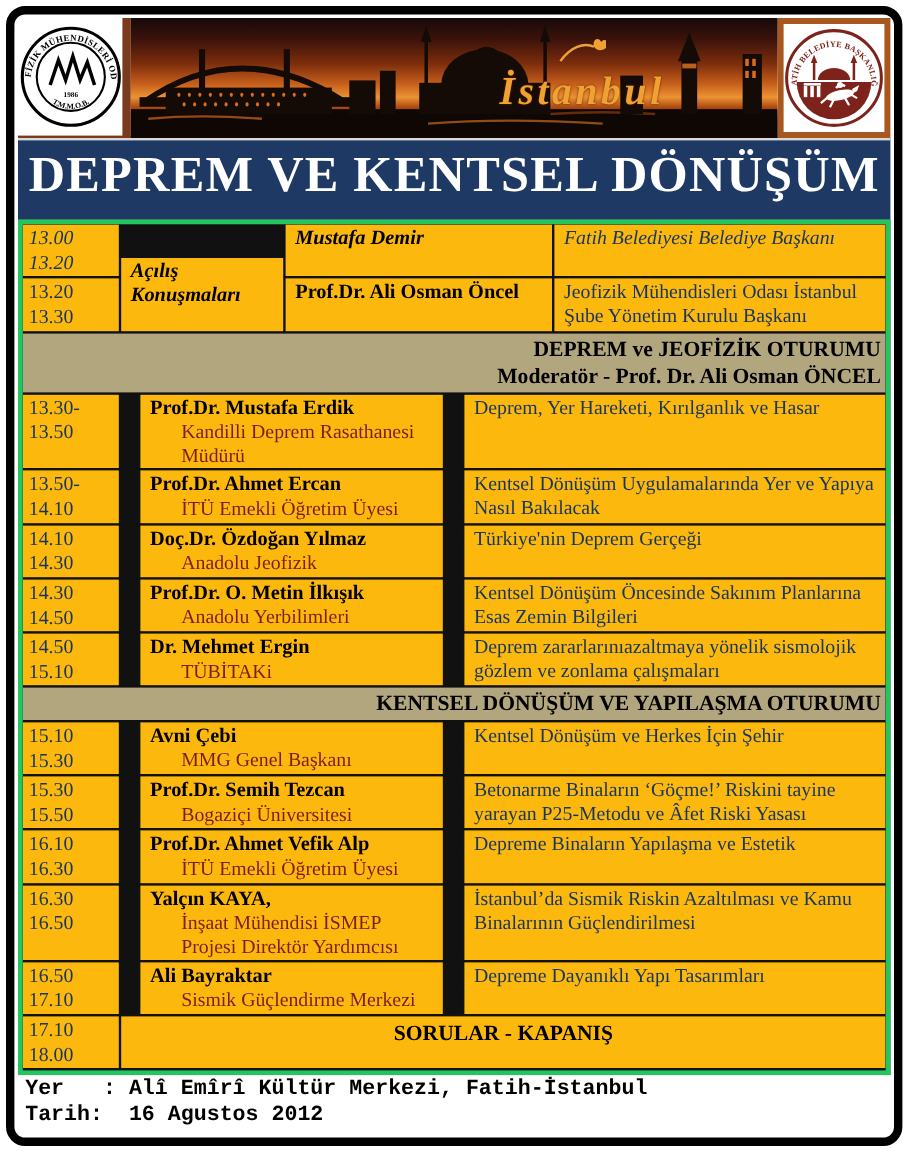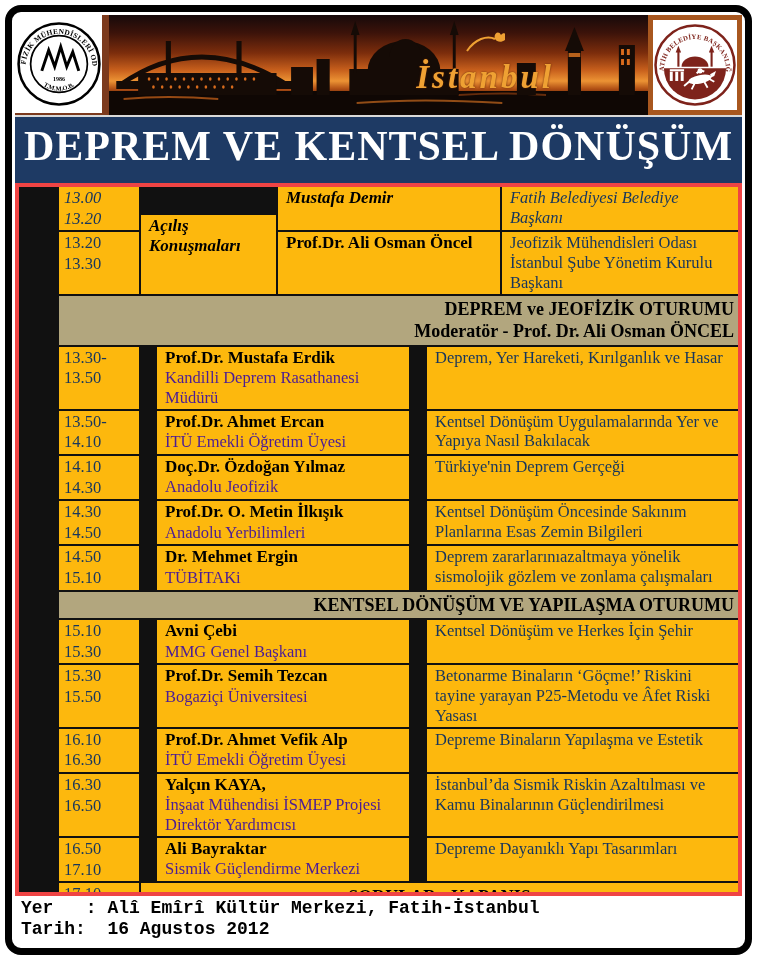--- a/index.html
+++ b/index.html
@@ -53,38 +53,37 @@
     background: #1e3a64;
     border-top: 2px solid #d9d9d9;
     color: #fff; text-align: center;
     font-size: 42px; font-weight: bold; letter-spacing: 1px;
     padding-top: 5px;
   }
 
   
   .sched {
     flex: 1 1 auto;
-    border: 4px solid #ef4444;
+    border: 4px solid #22c55e;
     background: #111;
     display: flex; flex-direction: column; gap: 2px;
     overflow: hidden;
-    padding-left: 40px;
   }
   .cell { background: #fdb80d; padding: 1px 8px; color: #17365d; font-size: 16.5px; line-height: 1.2; }
   .grid-open {
     display: grid; grid-template-columns: 80px 135px 222px 1fr;
     gap: 2px; background: #111;
   }
   .grid-row { display: grid; grid-template-columns: 80px 252px 1fr; gap: 18px; background: #111; }
   .grid-close { display: grid; grid-template-columns: 80px 1fr; gap: 2px; background: #111; }
 
   .time-cell { padding-left: 5px; min-height: 40px; }
   .time-cell div { line-height: 1.25; }
   .name { color: #000; font-weight: bold; font-size: 17px; }
-  .affil { color: #4c1d95; }
+  .affil { color: #7f1d1d; margin-left: 26px; }
   .topic-cell { min-height: 40px; }
   .italic { font-style: italic; }
   .open-label { color: #000; font-weight: bold; font-style: italic; font-size: 17px; grid-row: 1 / 3; grid-column: 2; margin-top: 28px; }
   .role-cell { }
   .sect-hdr {
     background: #b2a67e; text-align: right; color: #000;
     padding: 2px 4px; line-height: 1.25;
   }
   .sect-hdr .l1, .sect-hdr .l2 { font-weight: bold; font-size: 18px; }
   .center-bold { text-align: center; font-weight: bold; color: #000; font-size: 18px; display: flex; align-items: flex-start; justify-content: center; padding-top: 4px; }

